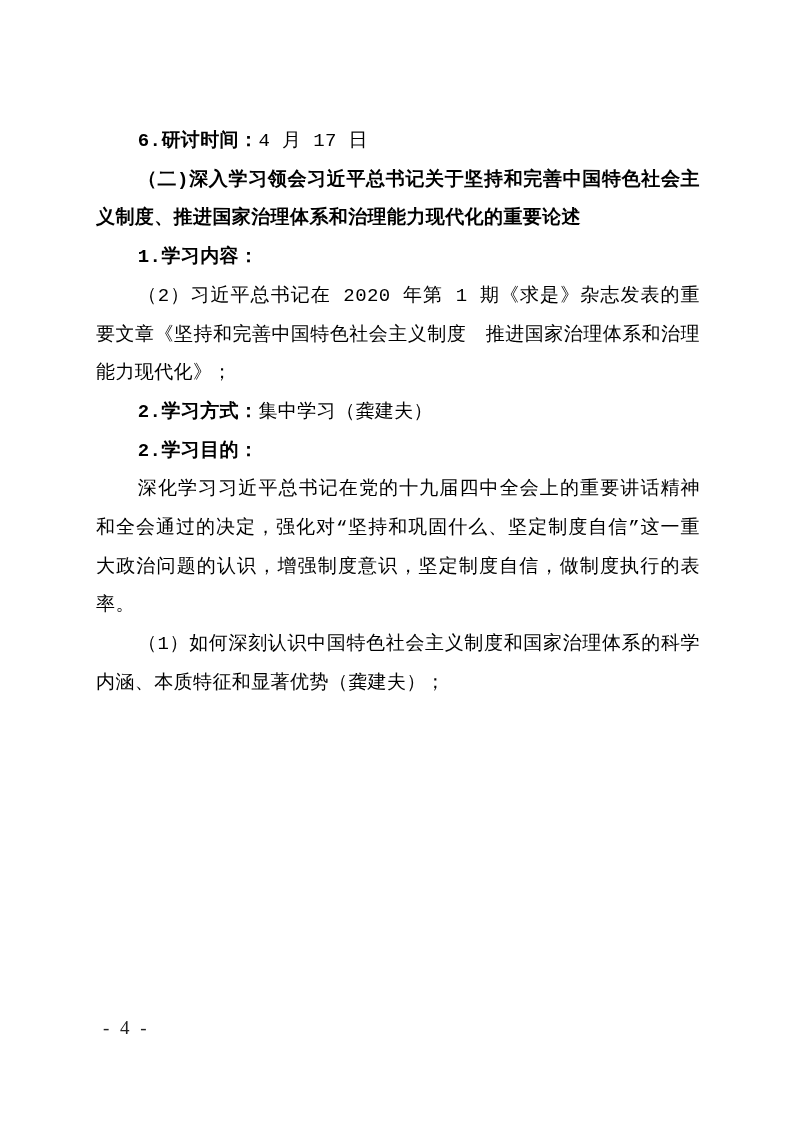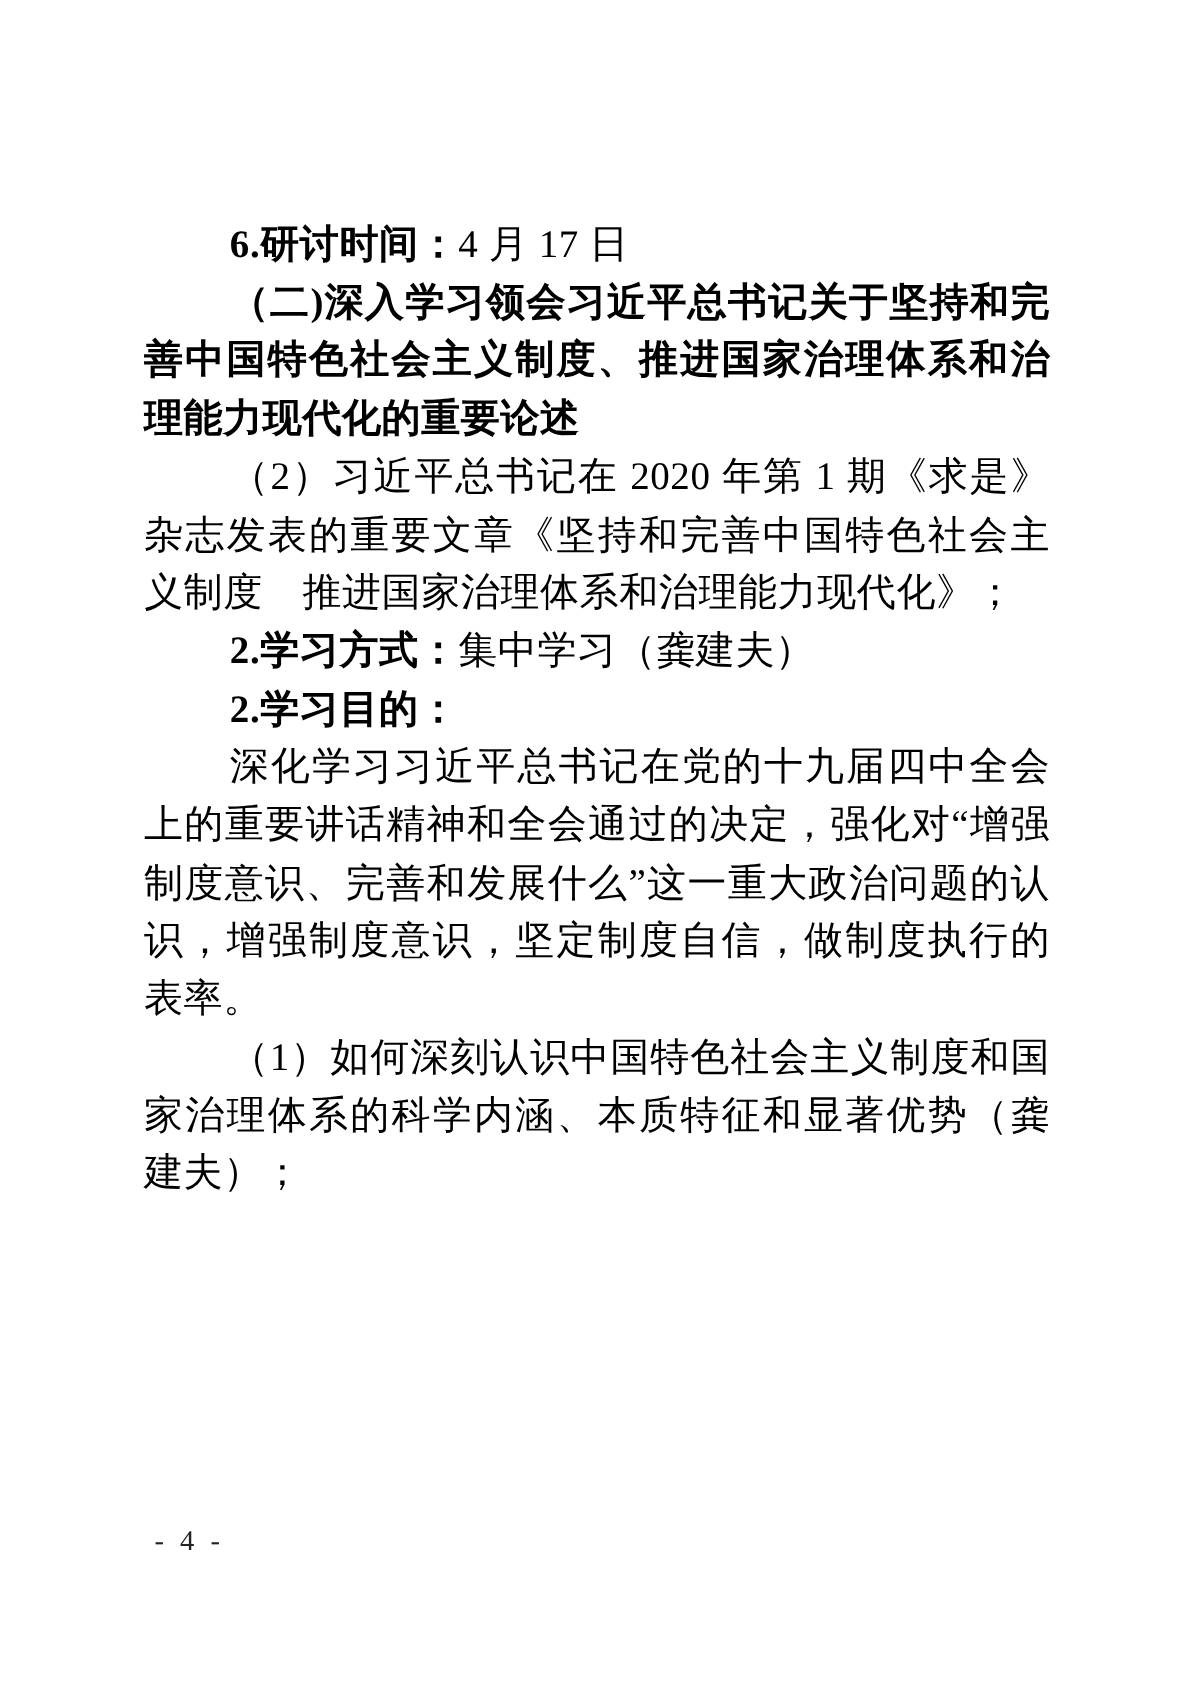--- a/index.html
+++ b/index.html
@@ -12,27 +12,28 @@
     width: 793px;
     height: 1122px;
     background: #ffffff;
     overflow: hidden;
     font-family: "Liberation Serif", "DejaVu Serif", serif;
     color: #000000;
   }
   .content {
     position: absolute;
     left: 96px;
-    top: 144px;
+    top: 122px;
     width: 604px;
-    font-size: 26px;
+    font-size: 19px;
     line-height: 38.7px;
     text-align: justify;
     text-justify: inter-ideograph;
     letter-spacing: 0.4px;
+    font-family: Liberation Mono, monospace;
   }
   .content p {
     margin: 0;
     padding: 0;
     text-indent: 2.2em;
   }
   .b {
     font-weight: 700;
   }
   .footer {
@@ -46,20 +47,21 @@
     font-family: "Liberation Serif", "DejaVu Serif", serif;
   }
 </style>
 </head>
 <body>
 
 <div class="page">
   <div class="content">
     <p><span class="b">6.研讨时间：</span><span>4 月 17 日</span></p>
     <p><span class="b">（二)深入学习领会习近平总书记关于坚持和完善中国特色社会主义制度、推进国家治理体系和治理能力现代化的重要论述</span><span></span></p>
+    <p><span class="b">1.学习内容：</span><span></span></p>
     <p><span class="b"></span><span>（2）习近平总书记在 2020 年第 1 期《求是》杂志发表的重要文章《坚持和完善中国特色社会主义制度　推进国家治理体系和治理能力现代化》；</span></p>
     <p><span class="b">2.学习方式：</span><span>集中学习（龚建夫）</span></p>
     <p><span class="b">2.学习目的：</span><span></span></p>
-    <p><span class="b"></span><span>深化学习习近平总书记在党的十九届四中全会上的重要讲话精神和全会通过的决定，强化对“增强制度意识、完善和发展什么”这一重大政治问题的认识，增强制度意识，坚定制度自信，做制度执行的表率。</span></p>
+    <p><span class="b"></span><span>深化学习习近平总书记在党的十九届四中全会上的重要讲话精神和全会通过的决定，强化对“坚持和巩固什么、坚定制度自信”这一重大政治问题的认识，增强制度意识，坚定制度自信，做制度执行的表率。</span></p>
     <p><span class="b"></span><span>（1）如何深刻认识中国特色社会主义制度和国家治理体系的科学内涵、本质特征和显著优势（龚建夫）；</span></p>
   </div>
   <div class="footer">- 4 -</div>
 </div>
 
 </body></html>

